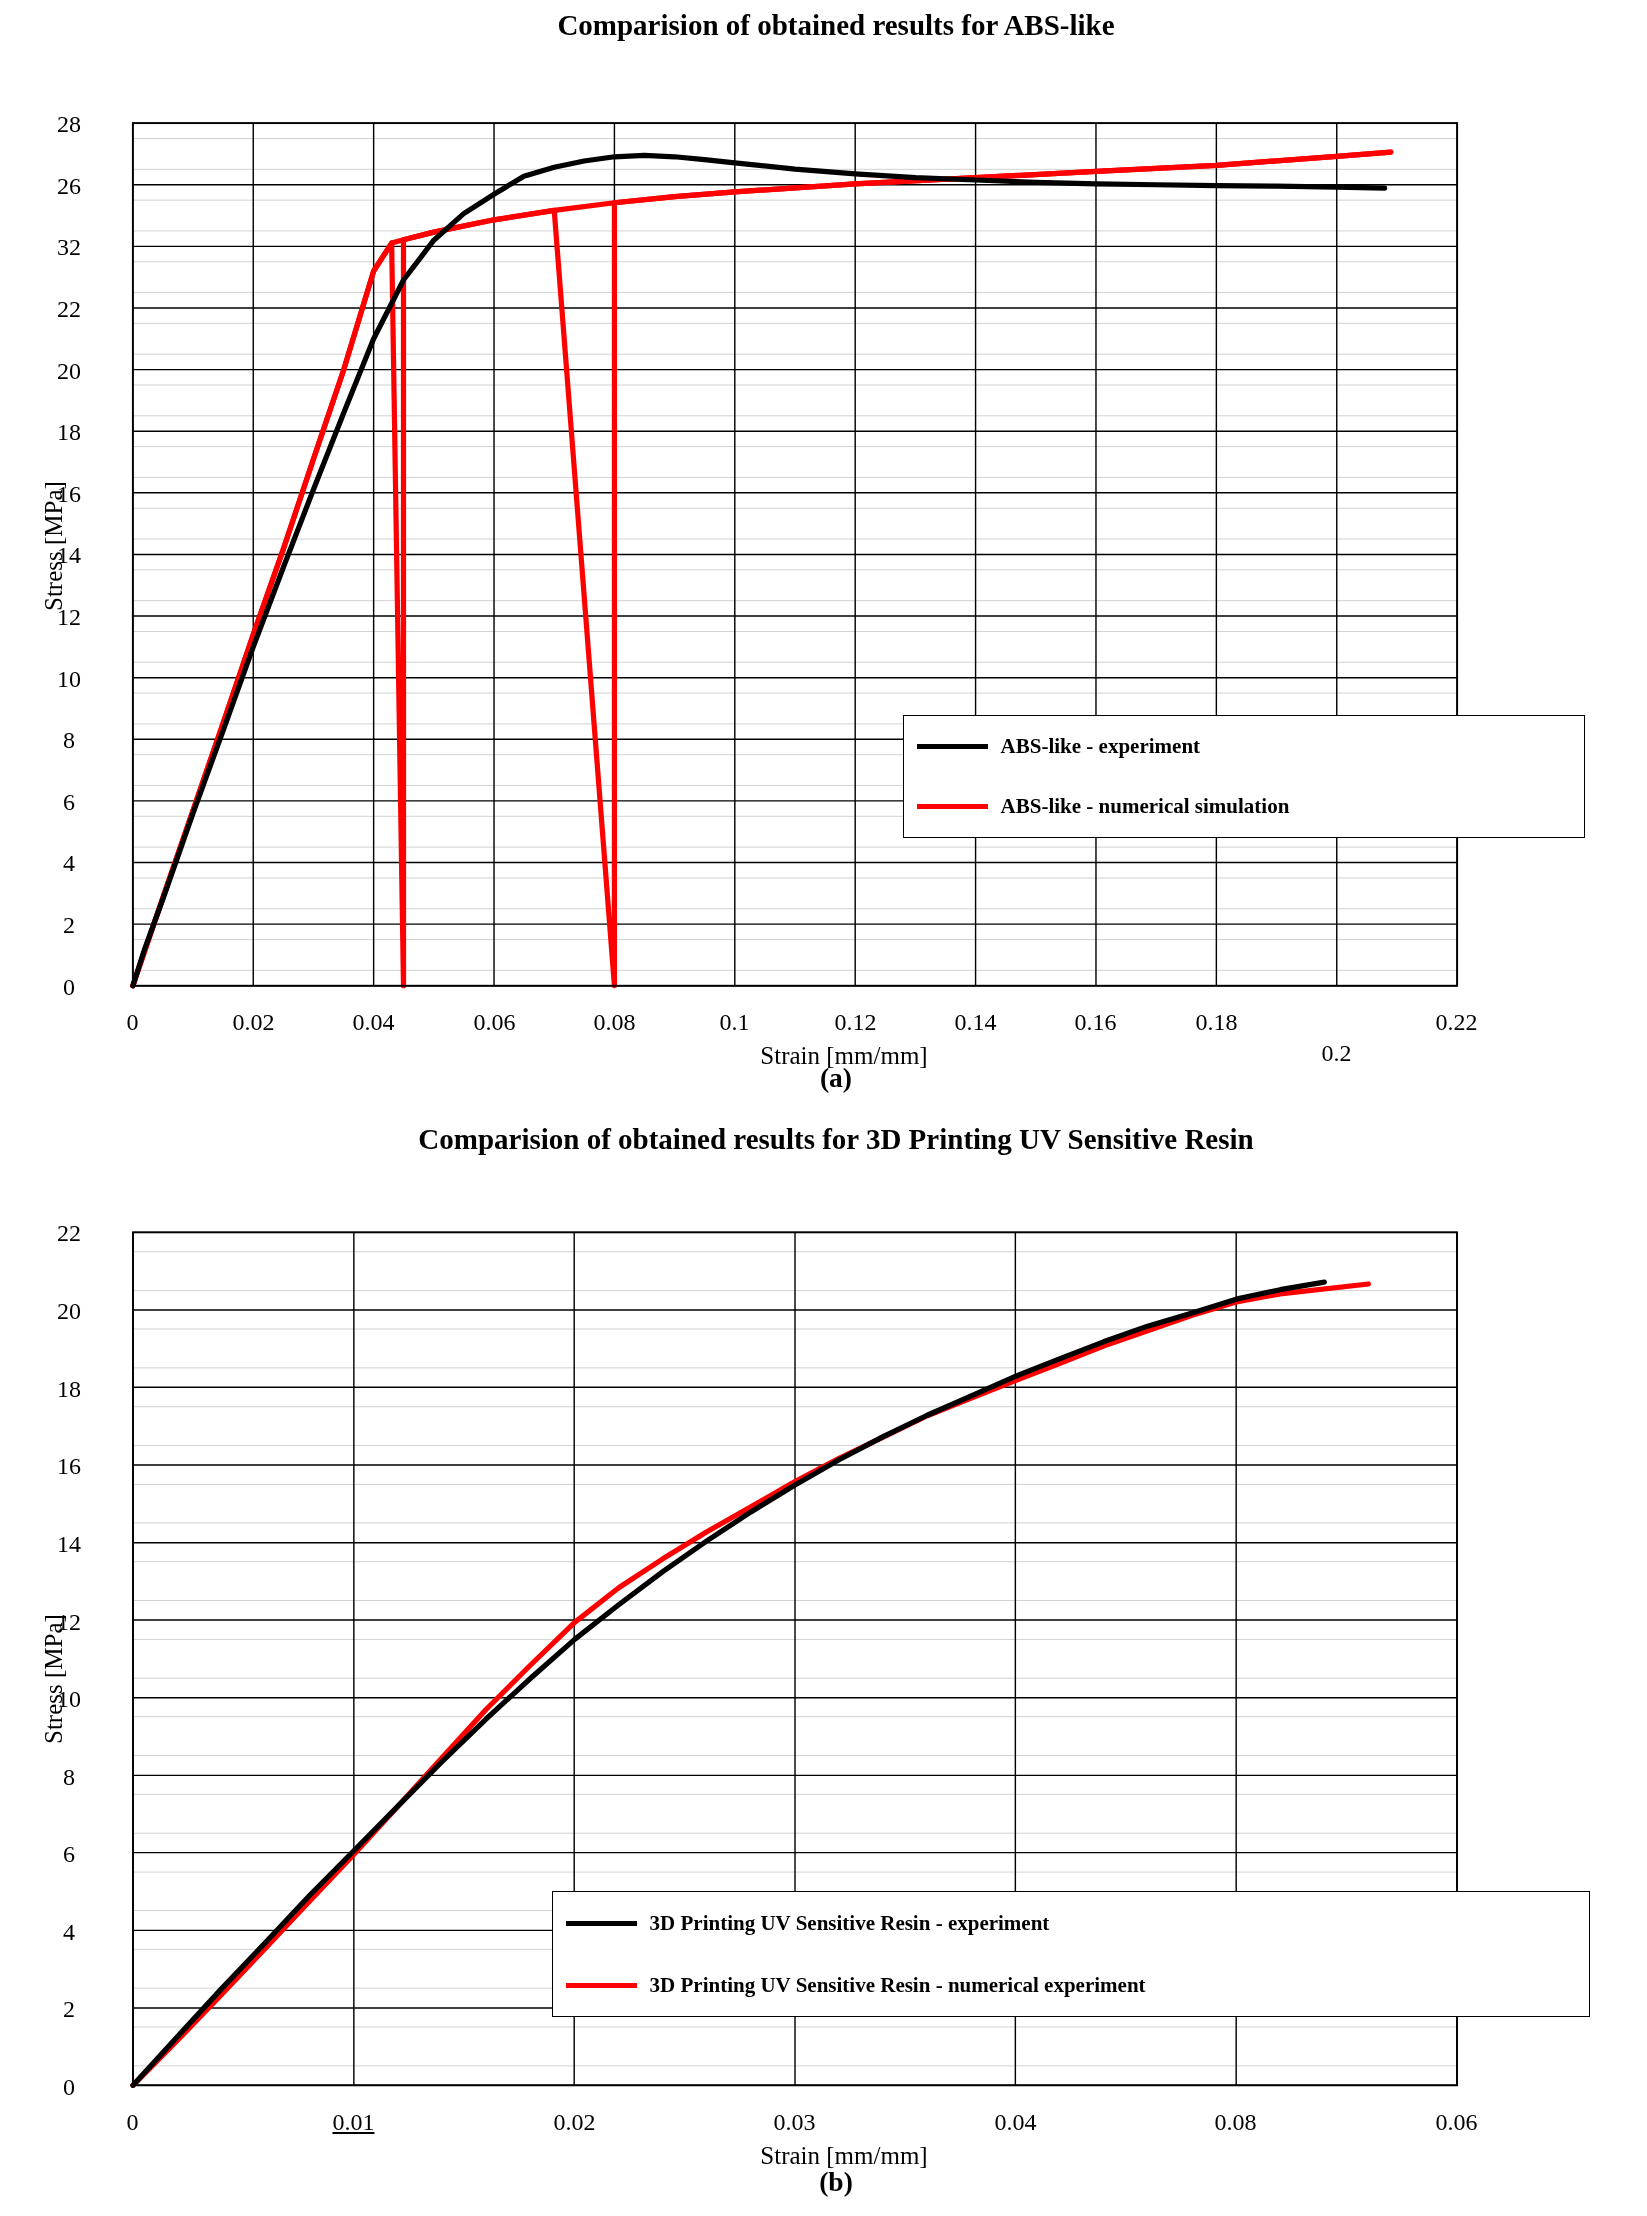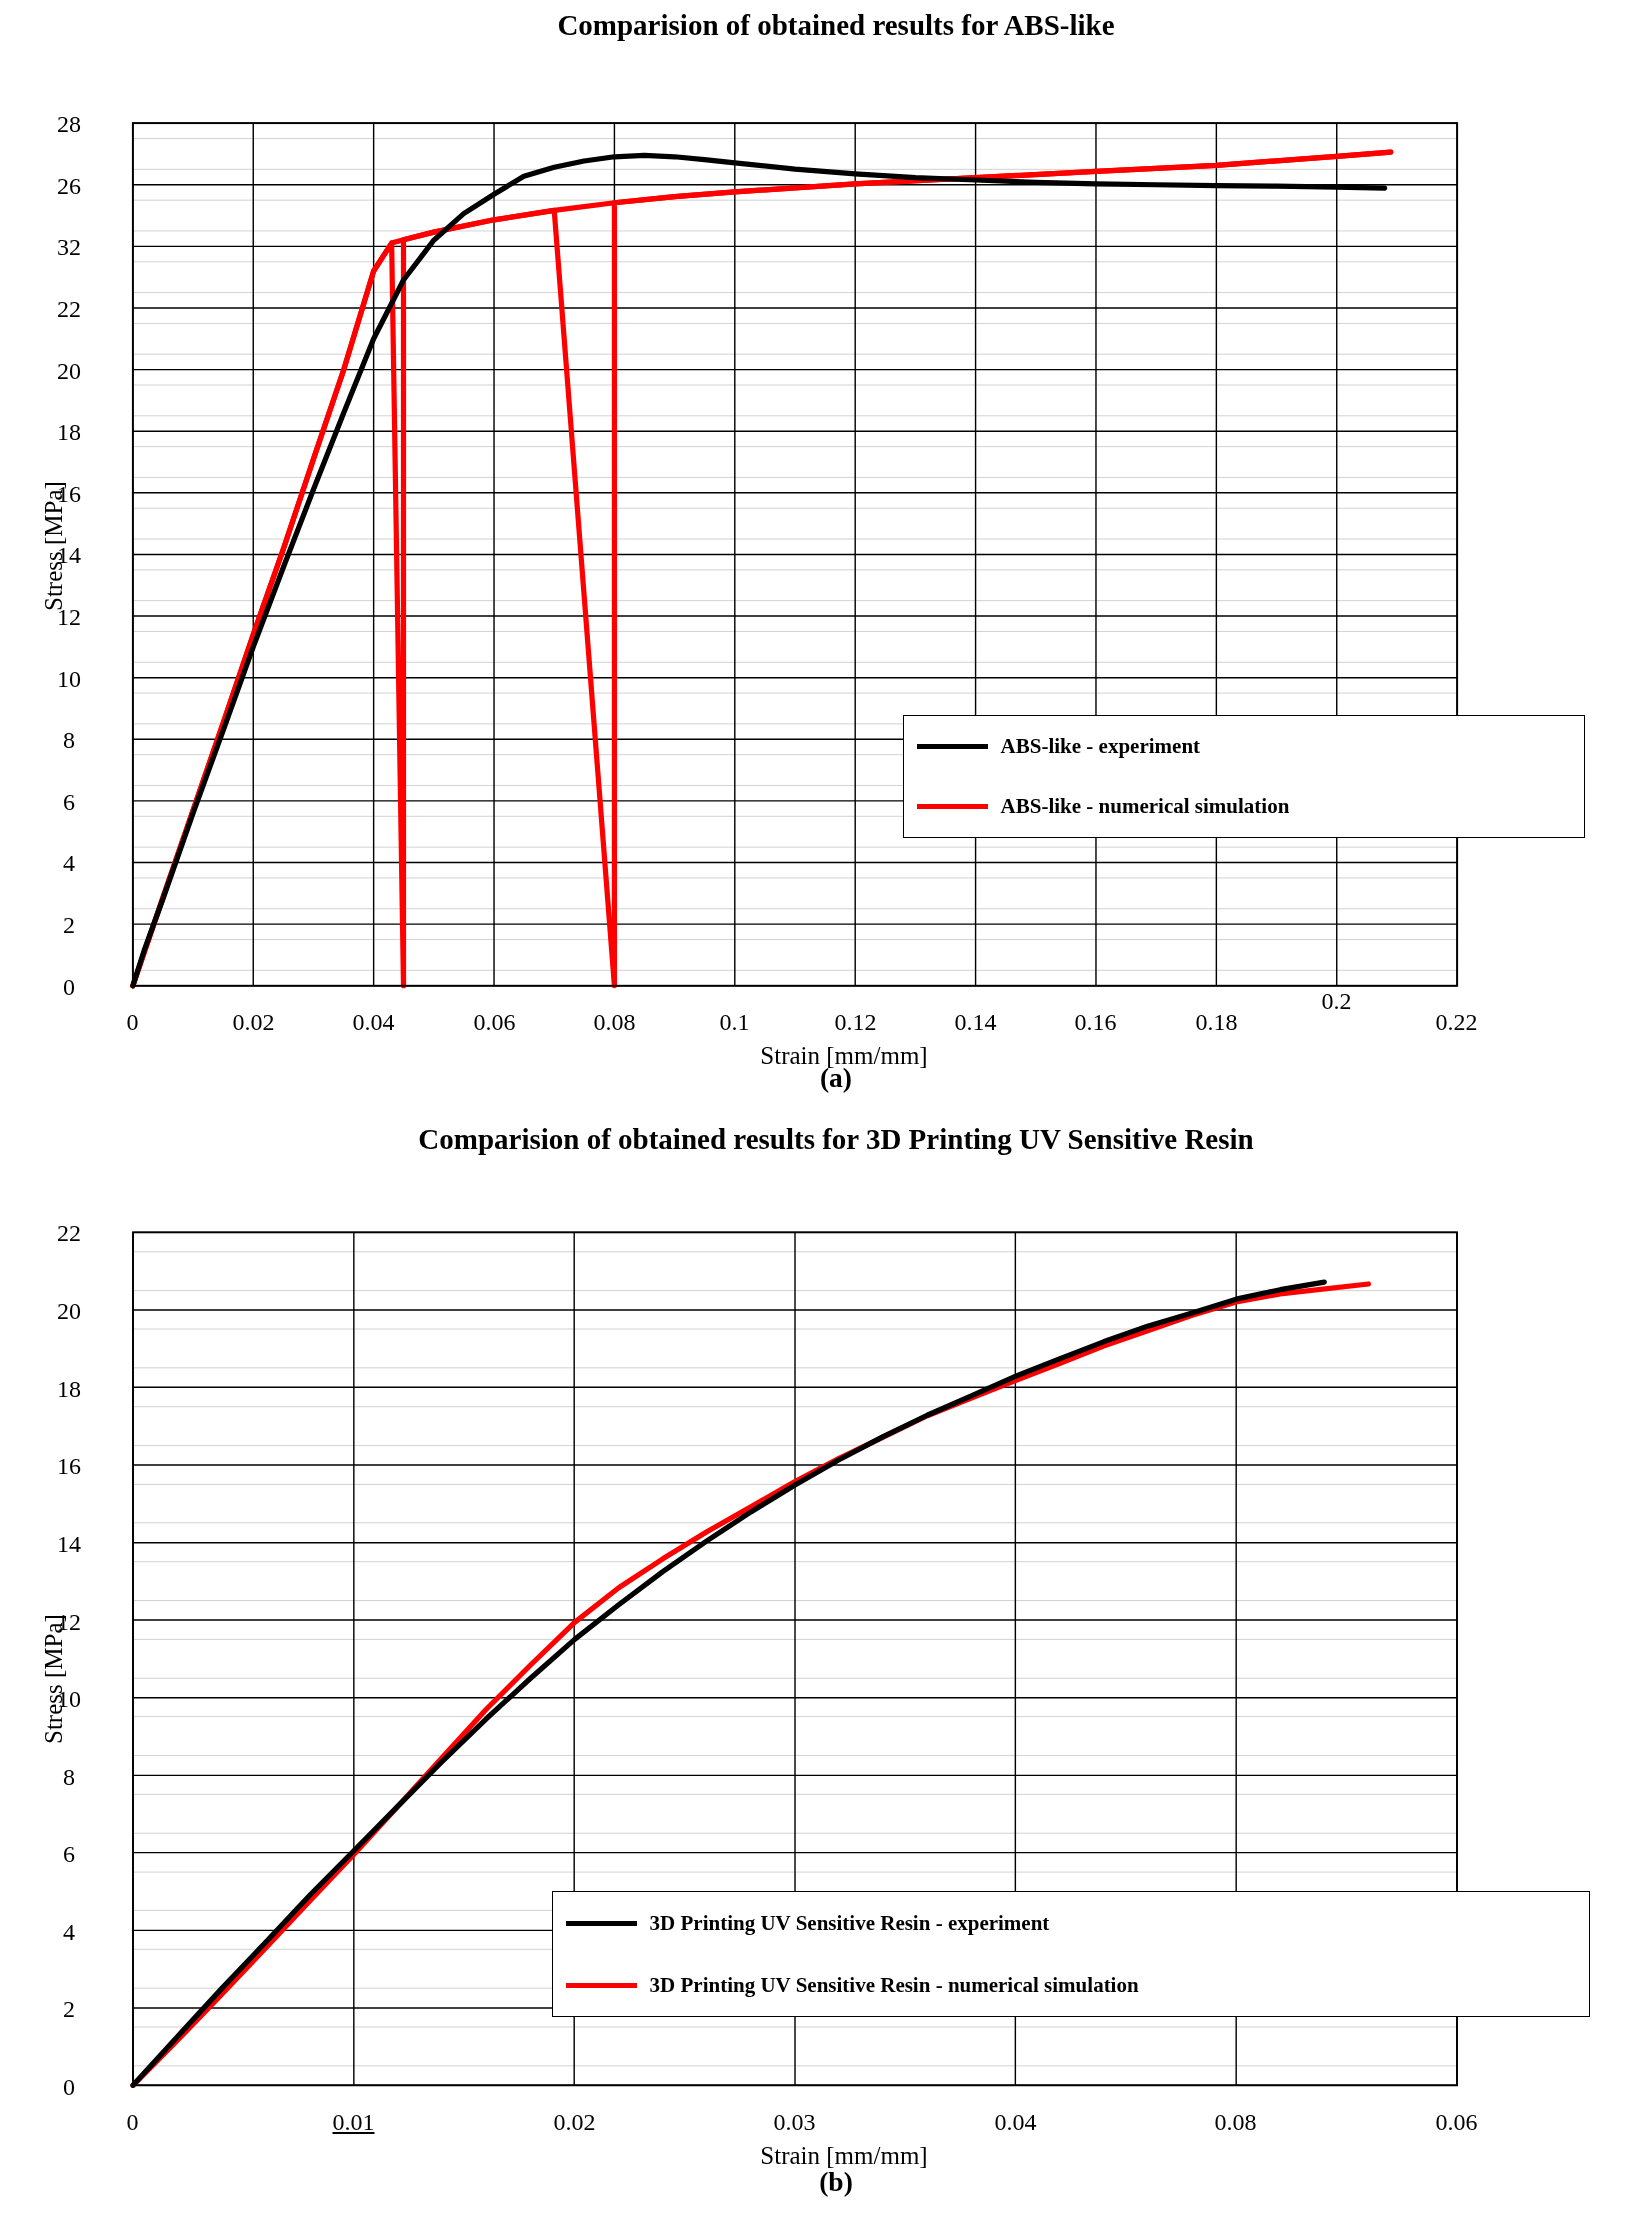--- a/index.html
+++ b/index.html
@@ -130,21 +130,21 @@
       <div class="tick-x" style="left:73px; top:957px; width:95px;">0</div>
       <div class="tick-x" style="left:194px; top:957px; width:95px;">0.02</div>
       <div class="tick-x" style="left:314px; top:957px; width:95px;">0.04</div>
       <div class="tick-x" style="left:435px; top:957px; width:95px;">0.06</div>
       <div class="tick-x" style="left:555px; top:957px; width:95px;">0.08</div>
       <div class="tick-x" style="left:675px; top:957px; width:95px;">0.1</div>
       <div class="tick-x" style="left:796px; top:957px; width:95px;">0.12</div>
       <div class="tick-x" style="left:916px; top:957px; width:95px;">0.14</div>
       <div class="tick-x" style="left:1036px; top:957px; width:95px;">0.16</div>
       <div class="tick-x" style="left:1157px; top:957px; width:95px;">0.18</div>
-      <div class="tick-x" style="left:1277px; top:936px; width:95px;">0.2</div>
+      <div class="tick-x" style="left:1277px; top:988px; width:95px;">0.2</div>
       <div class="tick-x" style="left:1397px; top:957px; width:95px;">0.22</div>
 
       <div class="xlabel" style="left:595px; top:990px; width:474px;">Strain [mm/mm]</div>
 
       <svg width="1648" height="948" style="position:absolute; left:0; top:0;" viewBox="0 0 3477 2000">
 
         <rect x="255" y="150" width="2794" height="1820" fill="#ffffff"></rect>
 
         <g stroke="#bfbfbf" stroke-width="1.5">
           <line x1="255" y1="182.5" x2="3049" y2="182.5"></line>
@@ -334,21 +334,21 @@
         <rect x="255" y="140" width="2794" height="1800" fill="none" stroke="#000000" stroke-width="4"></rect>
       </svg>
 
       <div class="legend-box" style="left:540px; top:725px; width:1038px; height:126px;">
         <div class="legend-row">
           <span class="legend-swatch" style="border-top-color:#000000;"></span>
           <span class="legend-text">3D Printing UV Sensitive Resin - experiment</span>
         </div>
         <div class="legend-row">
           <span class="legend-swatch" style="border-top-color:#FF0000;"></span>
-          <span class="legend-text">3D Printing UV Sensitive Resin - numerical simulation</span>
+          <span class="legend-text">3D Printing UV Sensitive Resin - numerical experiment</span>
         </div>
       </div>
     </div>
 
     <div class="fig-label" style="position:absolute; left:0; top:1047px; width:1648px;">(b)</div>
   </div>
 
 </div>
 
 

